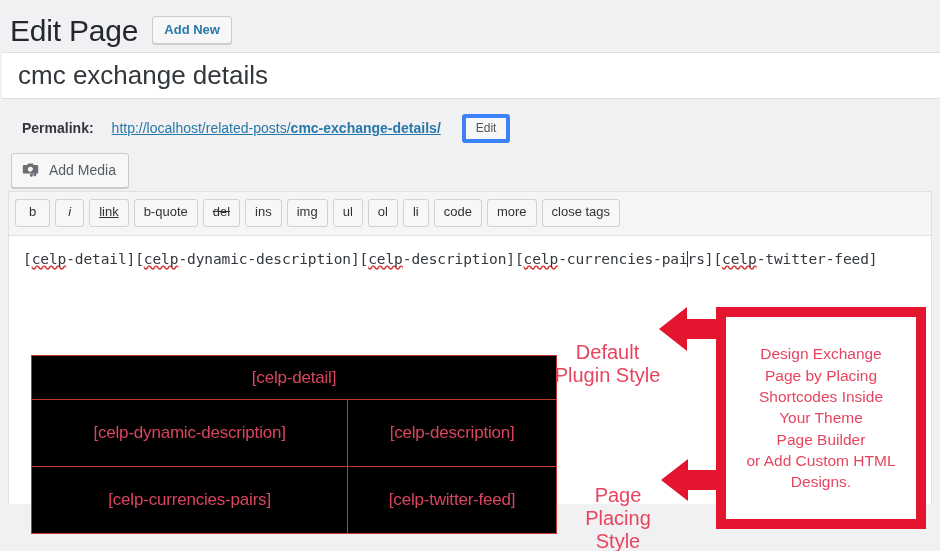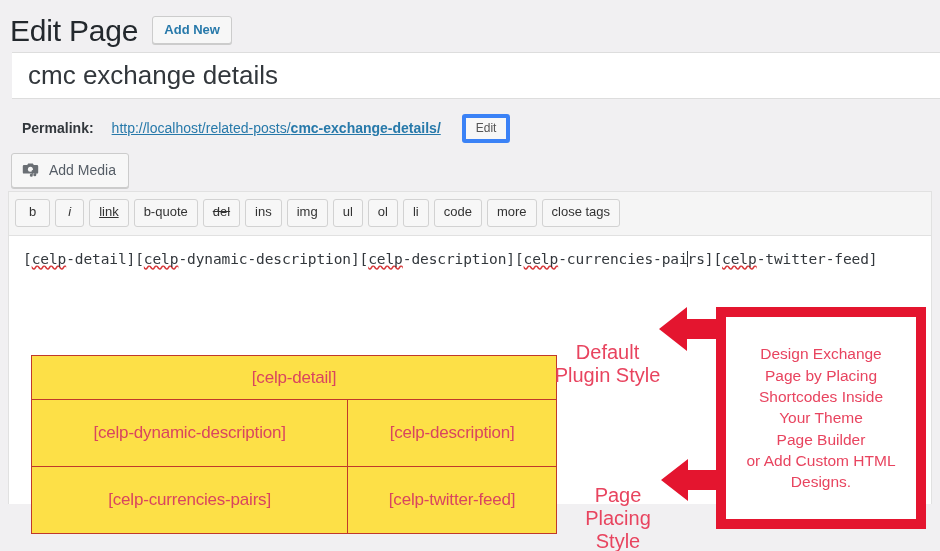--- a/index.html
+++ b/index.html
@@ -36,21 +36,21 @@
     border: 1px solid #cccccc;
     border-radius: 3px;
     padding: 5px 11px 6px;
     line-height: 1.2;
     cursor: pointer;
     box-shadow: 0 1px 0 #cccccc;
   }
 
   
   .title-field-wrap {
-    padding: 0 12px;
+    padding: 0 2px;
   }
   .title-input {
     width: 938px;
     margin: 0 auto;
     height: 47px;
     background: #ffffff;
     border: 1px solid #ddd;
     border-left: none;
     border-right: none;
     display: flex;
@@ -174,21 +174,21 @@
     margin: 0 -0.5px;
   }
 
   
   .layout-table {
     position: absolute;
     left: 31px;
     top: 355px;
     width: 526px;
     border-collapse: collapse;
-    background: #fde047;
+    background: #000000;
     padding-left: 41px;
   }
   .layout-table td {
     border: 1px solid #c0392b;
     color: #d9455f;
     text-align: center;
     font-size: 17px;
     font-family: "Liberation Sans", sans-serif;
     font-weight: 400;
     letter-spacing: -0.2px;

